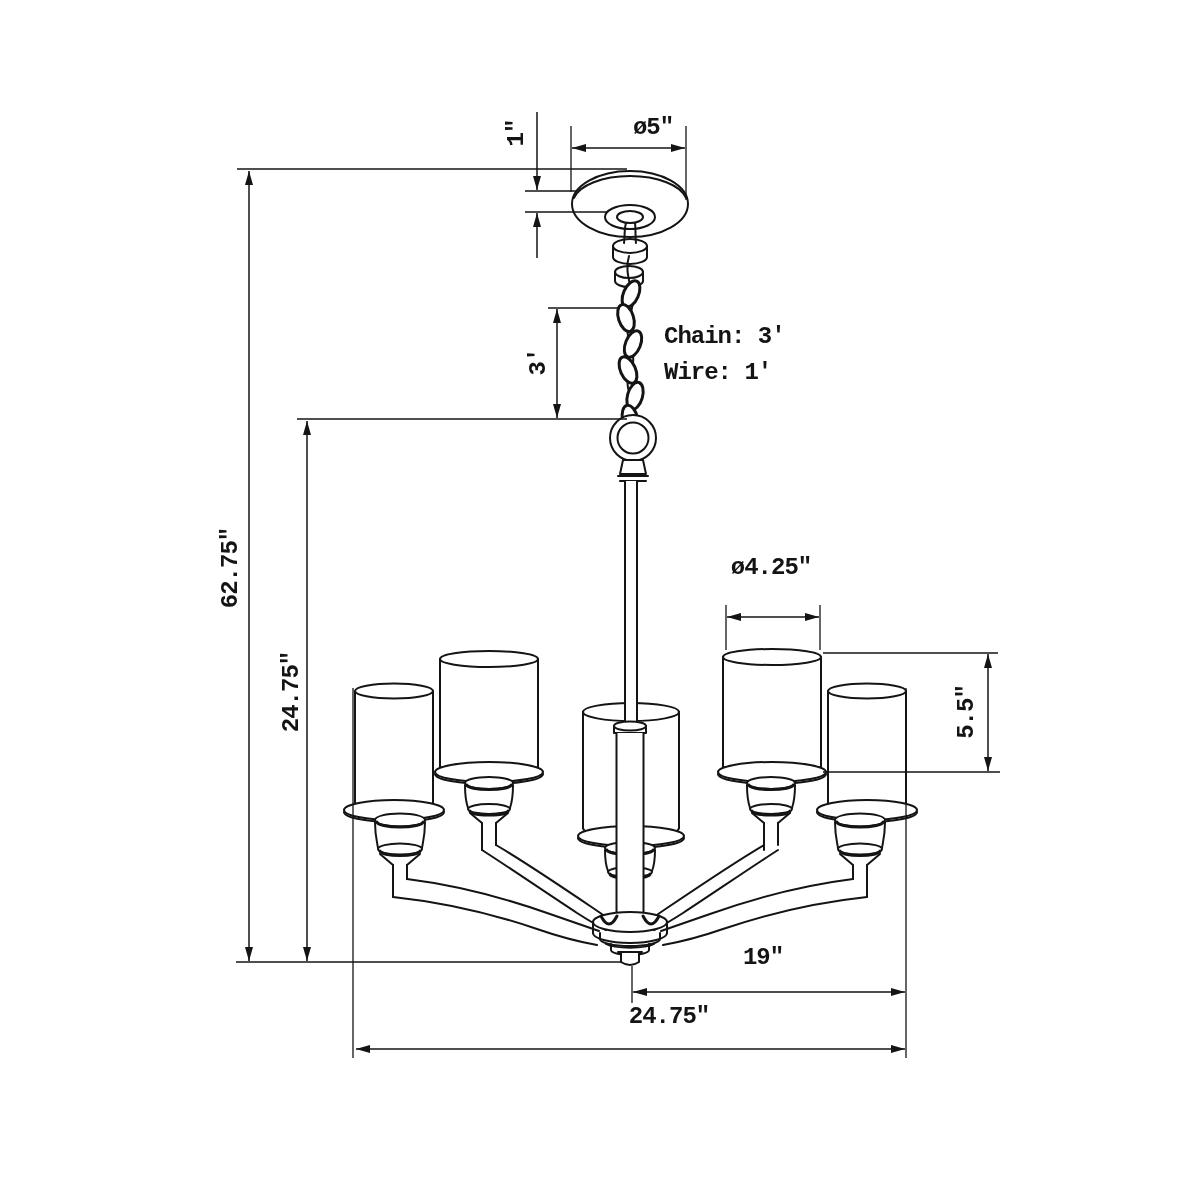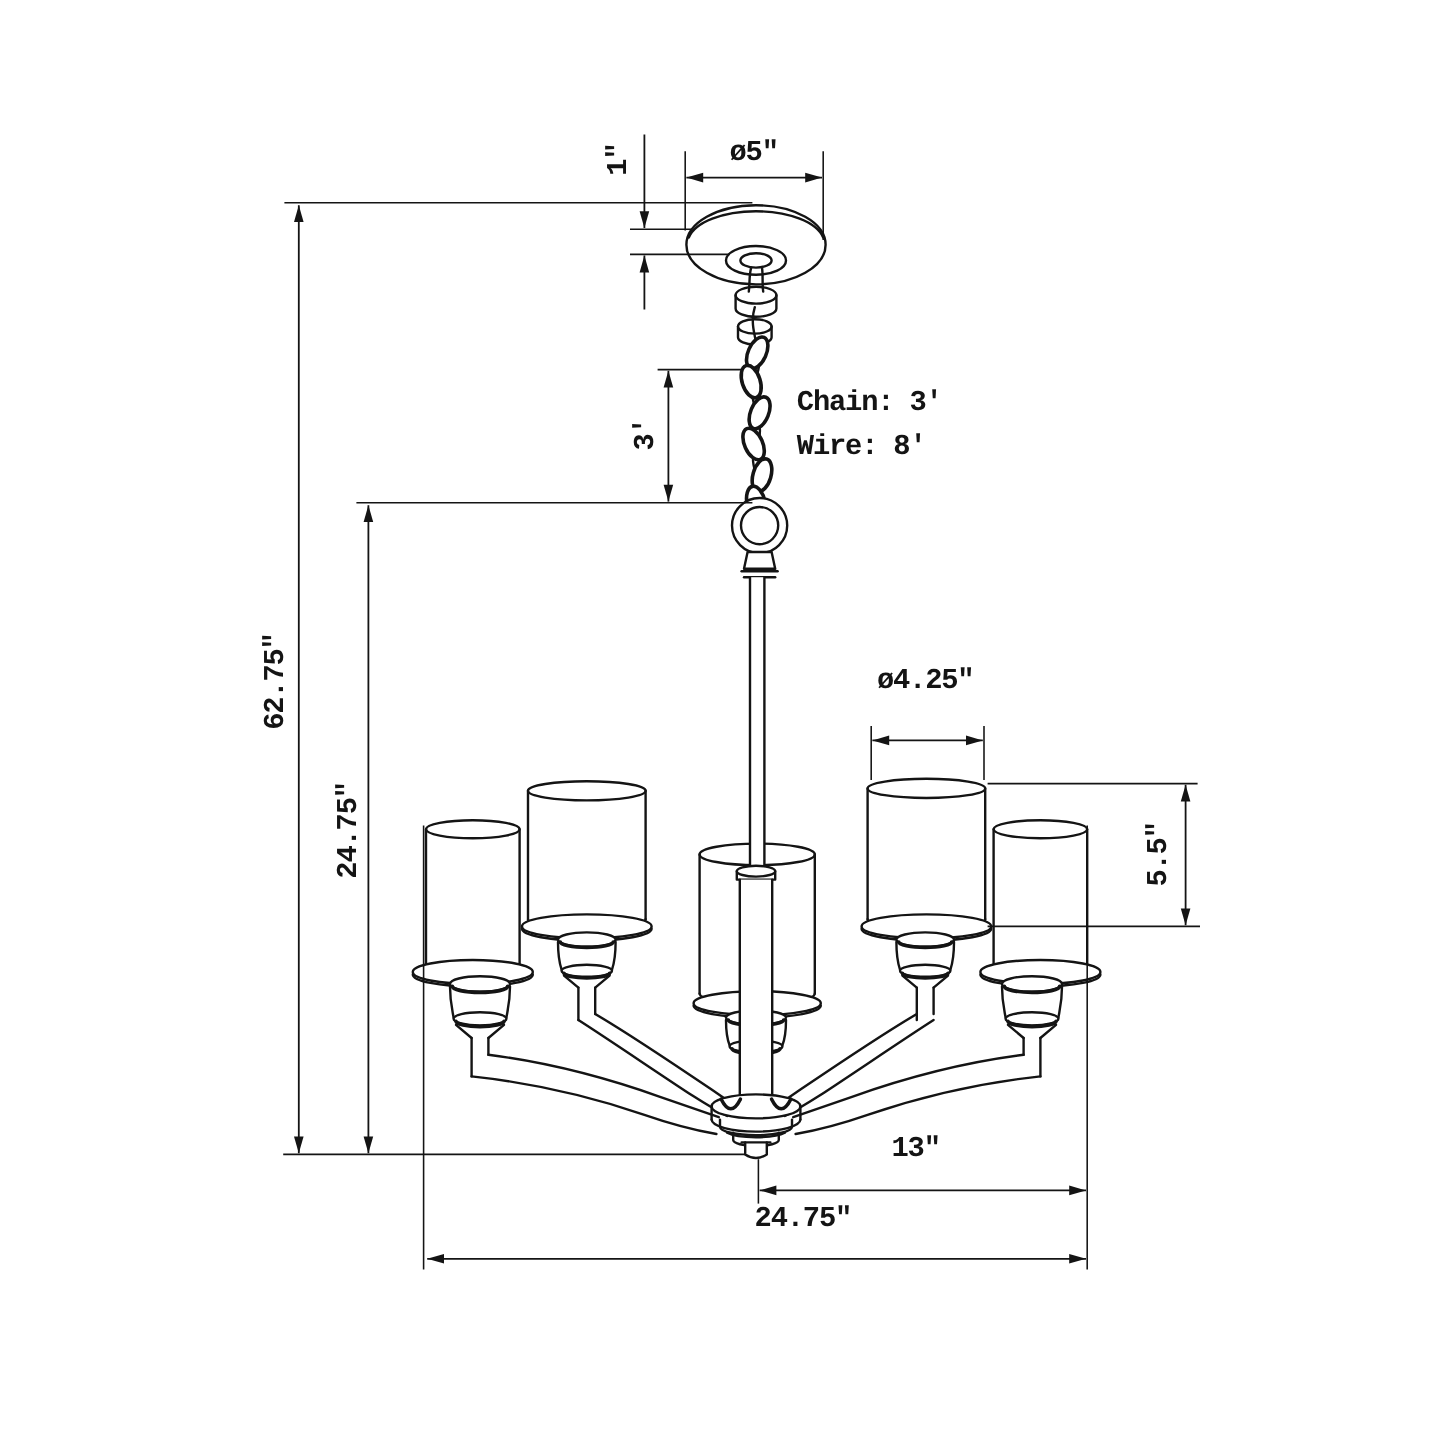--- a/index.html
+++ b/index.html
@@ -206,23 +206,23 @@
     <polygon class="arr" points="988,654 984,668 992,668"></polygon>
     <polygon class="arr" points="988,771 984,757 992,757"></polygon>
     <polygon class="arr" points="633,992 647,988 647,996"></polygon>
     <polygon class="arr" points="905,992 891,988 891,996"></polygon>
     <polygon class="arr" points="356,1049 370,1045 370,1053"></polygon>
     <polygon class="arr" points="905,1049 891,1045 891,1053"></polygon>
   </g>
 </svg>
 
 <div class="lbl rot" style="left:517px;top:133px">1″</div>
-<div class="lbl" style="left:628px;top:128px">ø5″</div>
+<div class="lbl" style="left:653px;top:128px">ø5″</div>
 <div class="lbl left" style="left:664px;top:337px">Chain: 3′</div>
-<div class="lbl left" style="left:664px;top:373px">Wire: 8′</div>
+<div class="lbl left" style="left:664px;top:373px">Wire: 1′</div>
 <div class="lbl rot" style="left:539px;top:362px">3′</div>
 <div class="lbl rot" style="left:231px;top:568px">62.75″</div>
 <div class="lbl rot" style="left:292px;top:692px">24.75″</div>
 <div class="lbl" style="left:771px;top:568px">ø4.25″</div>
 <div class="lbl rot" style="left:967px;top:712px">5.5″</div>
-<div class="lbl" style="left:763px;top:958px">13″</div>
+<div class="lbl" style="left:763px;top:958px">19″</div>
 <div class="lbl" style="left:669px;top:1017px">24.75″</div>
 </div>
 
 </body></html>

